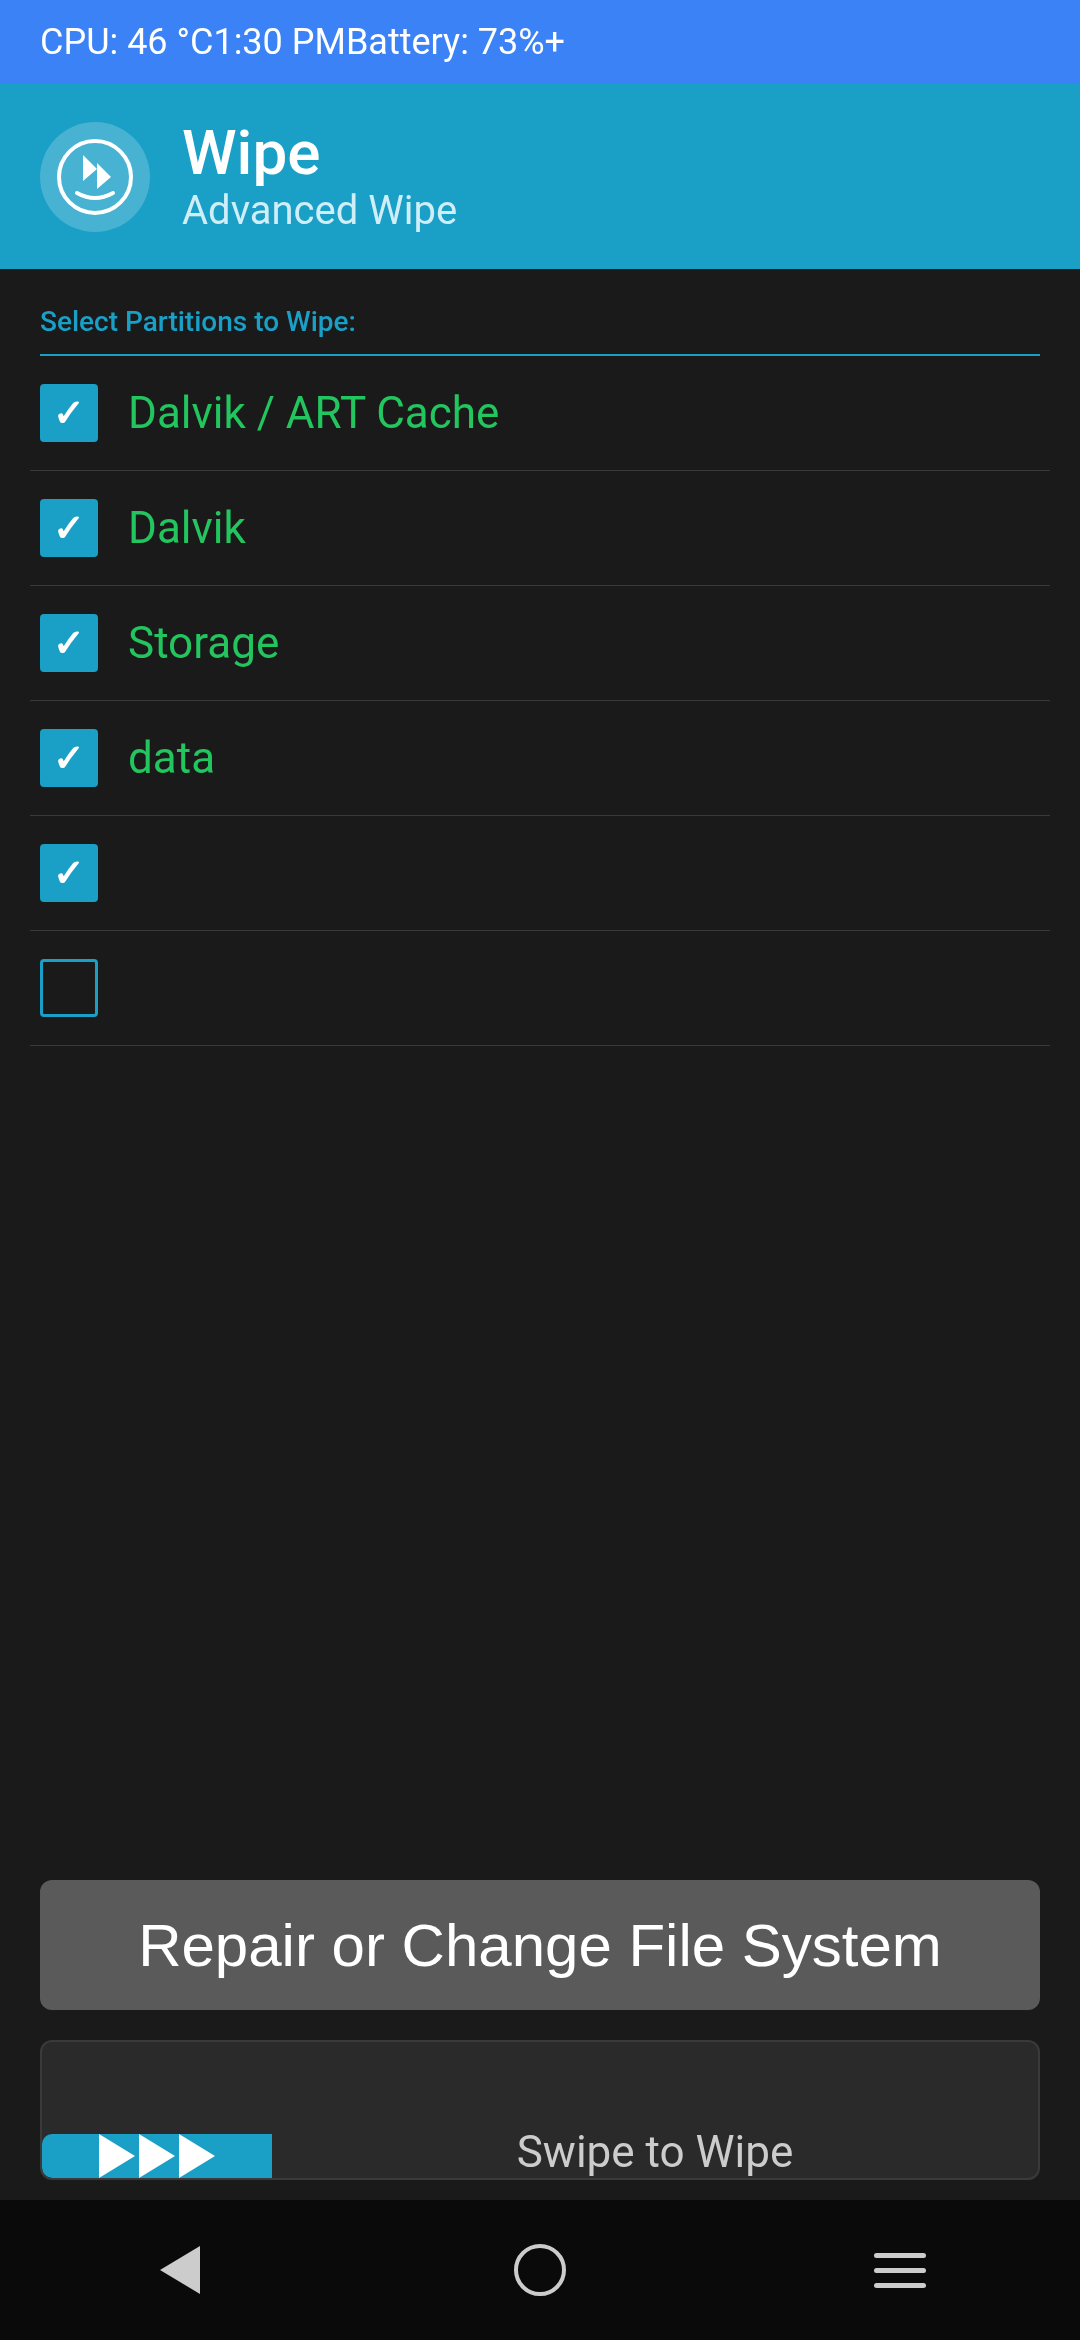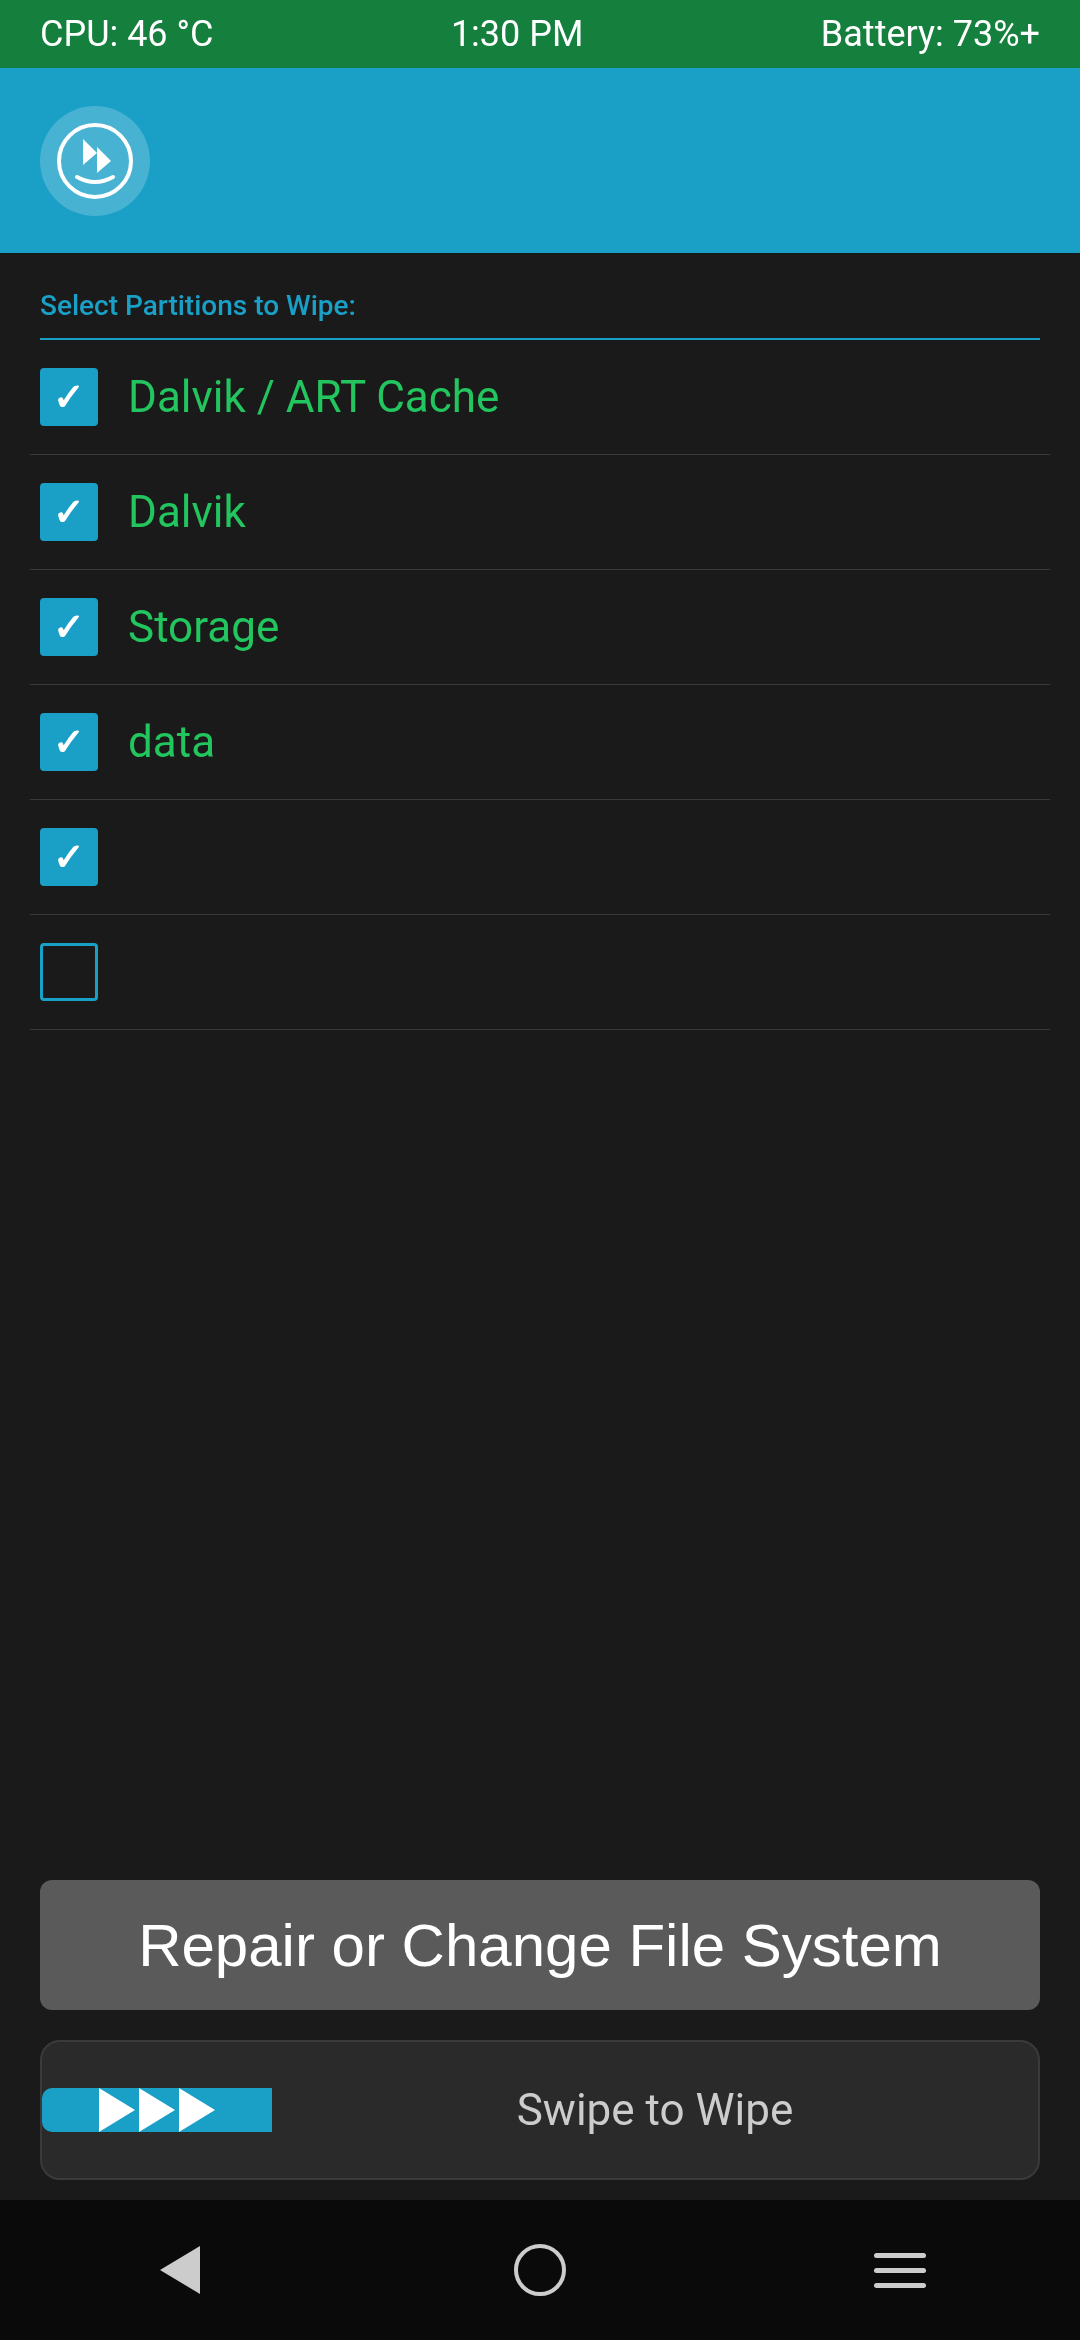--- a/index.html
+++ b/index.html
@@ -14,25 +14,25 @@
       height: 2340px;
       background: #1a1a1a;
       font-family: 'Roboto', Arial, sans-serif;
       overflow: hidden;
       display: flex;
       flex-direction: column;
     }
 
     
     .status-bar {
-      background: #15803d;
-      height: 68px;
-      display: flex;
-      align-items: center;
-      justify-content: space-between;
+      background: #3b82f6;
+      height: 84px;
+      display: flex;
+      align-items: center;
+      justify-content: flex-start;
       padding: 0 40px;
       flex-shrink: 0;
     }
 
     .status-bar span {
       color: #ffffff;
       font-size: 36px;
       font-weight: 400;
     }
 
@@ -172,25 +172,25 @@
       cursor: pointer;
       display: flex;
       align-items: center;
       justify-content: center;
     }
 
     
     .swipe-button {
       background: #2a2a2a;
       border: 2px solid #3a3a3a;
-      border-radius: 20px;
+      border-radius: 12px;
       height: 140px;
       width: 100%;
       display: flex;
-      align-items: center;
+      align-items: flex-end;
       overflow: hidden;
       cursor: pointer;
       position: relative;
     }
 
     .swipe-handle {
       background: #1a9fc7;
       width: 230px;
       display: flex;
       align-items: center;
@@ -285,20 +285,24 @@
 
 <div class="app-header">
   <div class="app-logo">
     <svg class="logo-svg" viewBox="0 0 80 80" fill="none" xmlns="http://www.w3.org/2000/svg">
       <circle cx="40" cy="40" r="36" stroke="white" stroke-width="4" fill="none"></circle>
       <polygon points="28,18 28,44 42,32" fill="white"></polygon>
       <polygon points="42,26 42,52 56,40" fill="white"></polygon>
       <path d="M22 56 Q40 66 58 56" stroke="white" stroke-width="4" fill="none" stroke-linecap="round"></path>
     </svg>
   </div>
+  <div class="app-title-block">
+    <span class="app-title">Wipe</span>
+    <span class="app-subtitle">Advanced Wipe</span>
+  </div>
 </div>
 
 <div class="main-content">
 
   <div class="section-title">Select Partitions to Wipe:</div>
   <div class="section-divider"></div>
 
   <div class="partition-list">
 
     <div class="partition-item">

